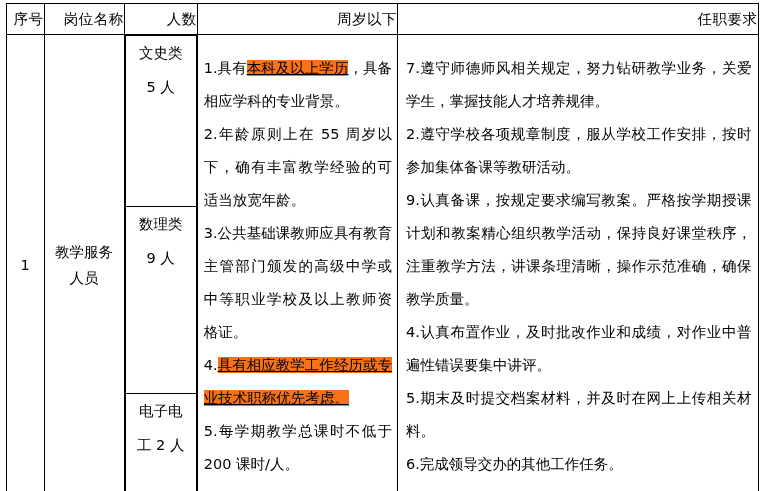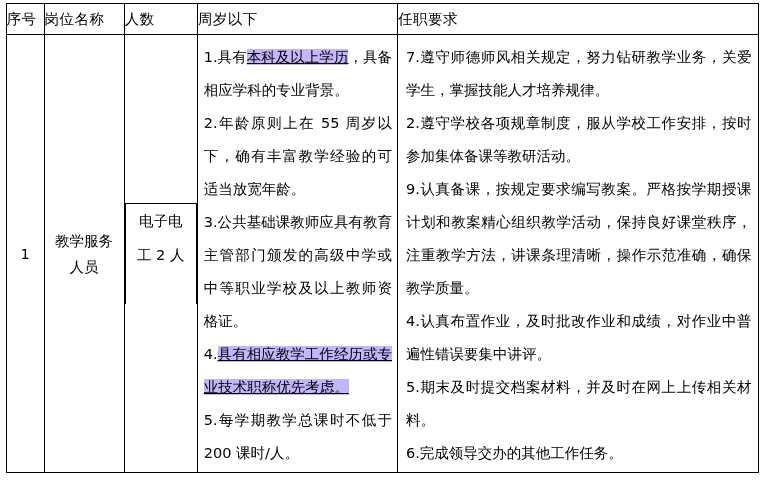--- a/index.html
+++ b/index.html
@@ -26,21 +26,21 @@
     width: 753px;
     margin: 0 auto;
     table-layout: fixed;
   }
   table.job-table td, table.job-table th {
     border: 1px solid #000000;
     vertical-align: middle;
     padding: 0;
   }
   .hdr {
-    text-align: left;
+    text-align: right;
     font-size: 14.5px;
     font-weight: normal;
     height: 30px;
     line-height: 30px;
     letter-spacing: 0.5px;
   }
   .col-no { width: 38px; }
   .col-name { width: 80px; }
   .col-count { width: 73px; }
   .col-req { width: 200px; }
@@ -66,21 +66,21 @@
   .text-block {
     font-size: 14.5px;
     line-height: 33px;
     padding: 4px 5px 4px 6px;
     text-align: justify;
   }
   .text-block p {
     margin: 0;
   }
   .hl {
-    background: #c4b5fd;
+    background: #f97316;
   }
   .u {
     text-decoration: underline;
   }
   .req-inner {
     padding: 2px 5px 2px 6px;
   }
   .duty-inner {
     padding: 2px 6px 2px 8px;
   }
@@ -132,20 +132,36 @@
     <tbody>
       <tr>
         <td class="cell-no">1</td>
         <td class="post-name">
           <div>教学服务</div>
           <div>人员</div>
         </td>
         <td>
           <table class="nested">
             <tbody>
+                <tr>
+              <td class="seg1">
+                <div class="count-cell">
+                  <span class="cat">文史类</span>
+                  <span class="num">5 人</span>
+                </div>
+              </td>
+            </tr>
+            <tr>
+              <td class="seg2">
+                <div class="count-cell">
+                  <span class="cat">数理类</span>
+                  <span class="num">9 人</span>
+                </div>
+              </td>
+            </tr>
             <tr>
               <td class="seg3">
                 <div class="count-cell">
                   <span class="cat">电子电</span>
                   <span class="num">工 2 人</span>
                 </div>
               </td>
             </tr>
           </tbody>
             </table>

